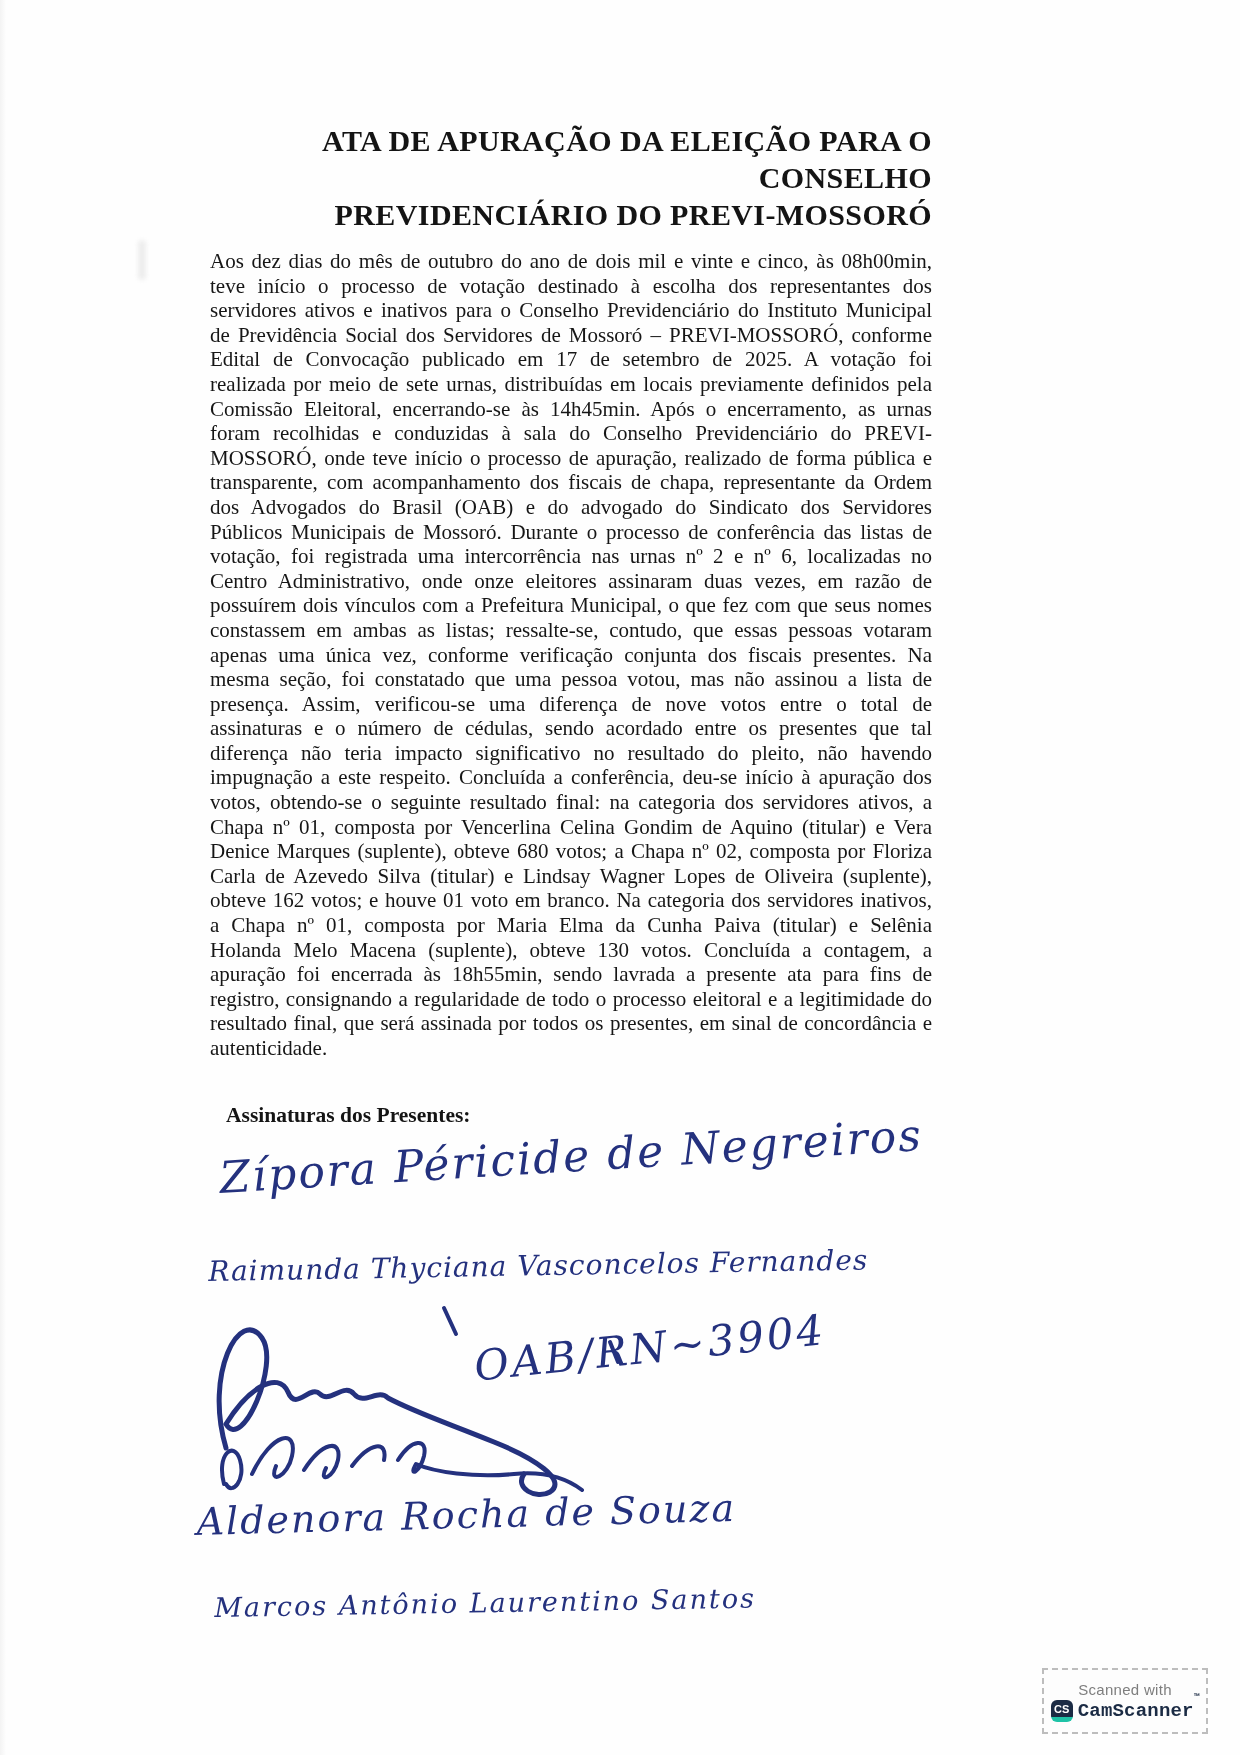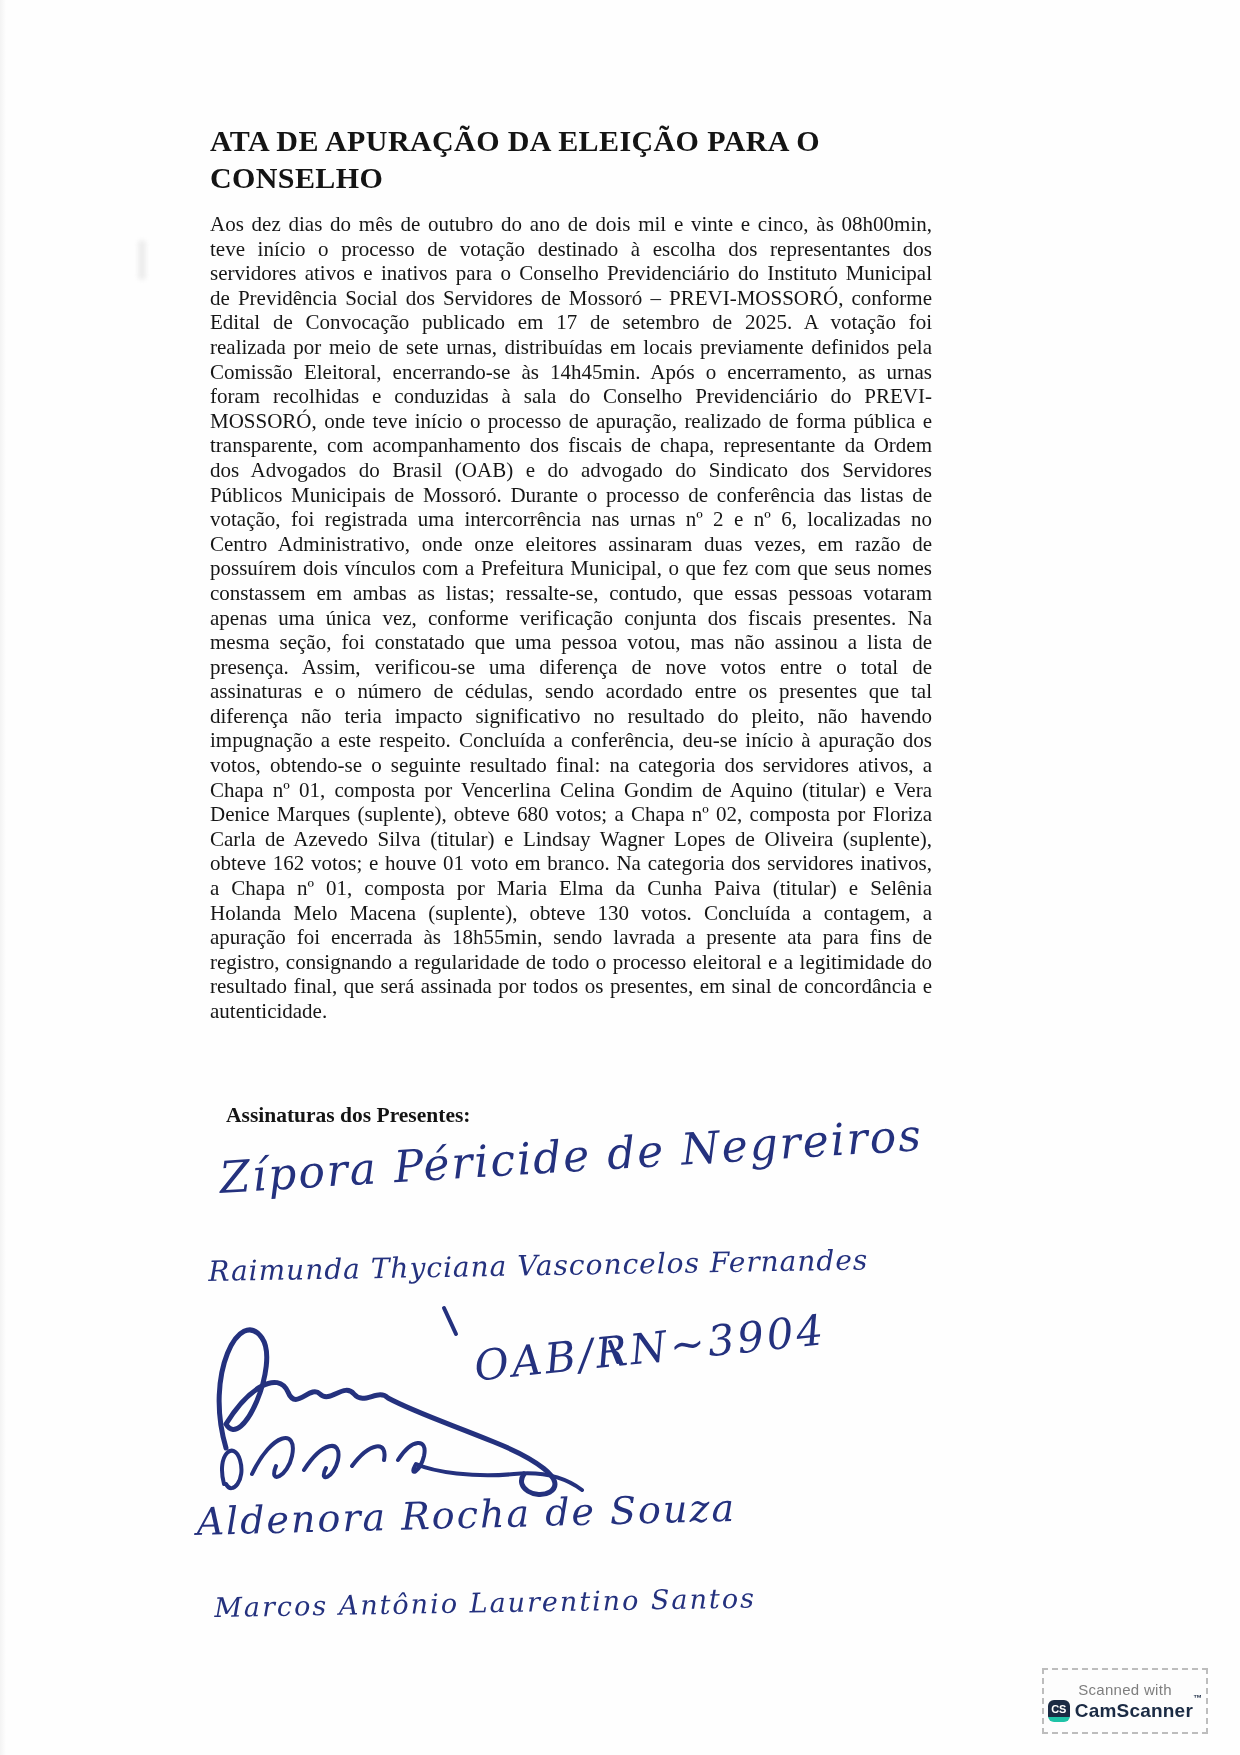--- a/index.html
+++ b/index.html
@@ -18,21 +18,21 @@
   }
   .artifact-edge{
     position:absolute;left:0;top:0;width:6px;height:100%;
     background:linear-gradient(90deg,#ececec,transparent);opacity:.6;
   }
 
   .doc-column{position:absolute;left:210px;top:122px;width:722px;}
   .title{
     margin:0 0 16px 0;
     font-size:30px;font-weight:bold;color:#141414;
-    text-align:left;line-height:37px;letter-spacing:.4px;
+    text-align:right;line-height:37px;letter-spacing:.4px;
   }
   .title .title-line{display:block;}
   .body-text{
     margin:16px 0 0 0;
     font-size:21px;line-height:24.6px;color:#161616;
     text-align:justify;
     word-spacing:1px;
   }
 
   .sig-heading{
@@ -69,34 +69,35 @@
   }
   .cam-line1{font-size:15px;color:#7e7e7e;letter-spacing:.3px;}
   .cam-row{display:flex;align-items:flex-start;column-gap:5px;}
   .cam-logo{
     width:22px;height:22px;border-radius:6px;
     background:linear-gradient(#1b2b44 76%, #1fc3a7 76%);
     color:#ffffff;font-size:11px;font-weight:bold;
     display:flex;align-items:center;justify-content:center;
     padding-bottom:3px;box-sizing:border-box;
   }
-  .cam-brand{font-size:19px;font-weight:bold;color:#1b2b44;letter-spacing:.2px;}
+  .cam-brand{font-size:19px;font-weight:bold;color:#1b2b44;letter-spacing:.2px;font-family:Liberation Mono, monospace;}
   .cam-tm{font-size:9px;color:#1b2b44;vertical-align:top;position:relative;top:-7px;}
 </style>
 </head>
 <body>
 
 <div class="page">
 
   <div class="artifact-left"></div>
   <div class="artifact-edge"></div>
 
   <div class="doc-column">
     <h1 class="title">
       <span class="title-line">ATA DE APURAÇÃO DA ELEIÇÃO PARA O CONSELHO</span>
+      <span class="title-line">PREVIDENCIÁRIO DO PREVI-MOSSORÓ</span>
     </h1>
     <p class="body-text">Aos dez dias do mês de outubro do ano de dois mil e vinte e cinco, às 08h00min, teve início o processo de votação destinado à escolha dos representantes dos servidores ativos e inativos para o Conselho Previdenciário do Instituto Municipal de Previdência Social dos Servidores de Mossoró – PREVI-MOSSORÓ, conforme Edital de Convocação publicado em 17 de setembro de 2025. A votação foi realizada por meio de sete urnas, distribuídas em locais previamente definidos pela Comissão Eleitoral, encerrando-se às 14h45min. Após o encerramento, as urnas foram recolhidas e conduzidas à sala do Conselho Previdenciário do PREVI-MOSSORÓ, onde teve início o processo de apuração, realizado de forma pública e transparente, com acompanhamento dos fiscais de chapa, representante da Ordem dos Advogados do Brasil (OAB) e do advogado do Sindicato dos Servidores Públicos Municipais de Mossoró. Durante o processo de conferência das listas de votação, foi registrada uma intercorrência nas urnas nº 2 e nº 6, localizadas no Centro Administrativo, onde onze eleitores assinaram duas vezes, em razão de possuírem dois vínculos com a Prefeitura Municipal, o que fez com que seus nomes constassem em ambas as listas; ressalte-se, contudo, que essas pessoas votaram apenas uma única vez, conforme verificação conjunta dos fiscais presentes. Na mesma seção, foi constatado que uma pessoa votou, mas não assinou a lista de presença. Assim, verificou-se uma diferença de nove votos entre o total de assinaturas e o número de cédulas, sendo acordado entre os presentes que tal diferença não teria impacto significativo no resultado do pleito, não havendo impugnação a este respeito. Concluída a conferência, deu-se início à apuração dos votos, obtendo-se o seguinte resultado final: na categoria dos servidores ativos, a Chapa nº 01, composta por Vencerlina Celina Gondim de Aquino (titular) e Vera Denice Marques (suplente), obteve 680 votos; a Chapa nº 02, composta por Floriza Carla de Azevedo Silva (titular) e Lindsay Wagner Lopes de Oliveira (suplente), obteve 162 votos; e houve 01 voto em branco. Na categoria dos servidores inativos, a Chapa nº 01, composta por Maria Elma da Cunha Paiva (titular) e Selênia Holanda Melo Macena (suplente), obteve 130 votos. Concluída a contagem, a apuração foi encerrada às 18h55min, sendo lavrada a presente ata para fins de registro, consignando a regularidade de todo o processo eleitoral e a legitimidade do resultado final, que será assinada por todos os presentes, em sinal de concordância e autenticidade.</p>
   </div>
 
   <h2 class="sig-heading">Assinaturas dos Presentes:</h2>
 
   <div class="sig sig1">Zípora Péricide de Negreiros</div>
   <div class="sig sig2">Raimunda Thyciana Vasconcelos Fernandes</div>
 
   <svg class="scrawl scrawl-3" width="460" height="215" viewBox="0 0 460 215">

